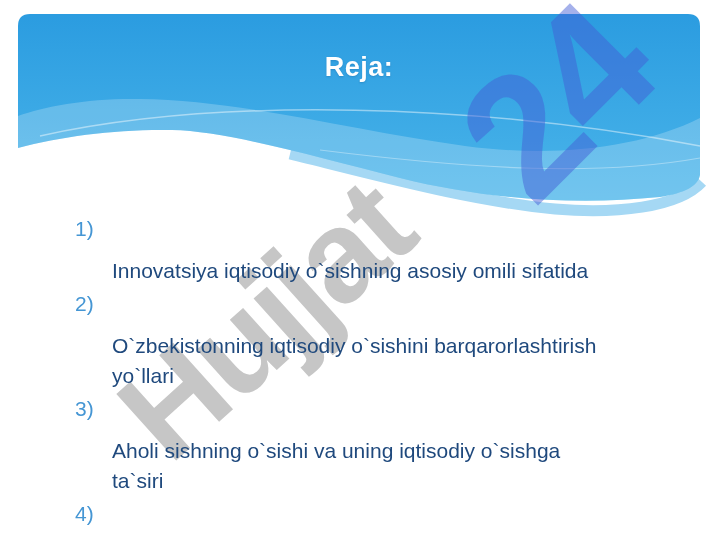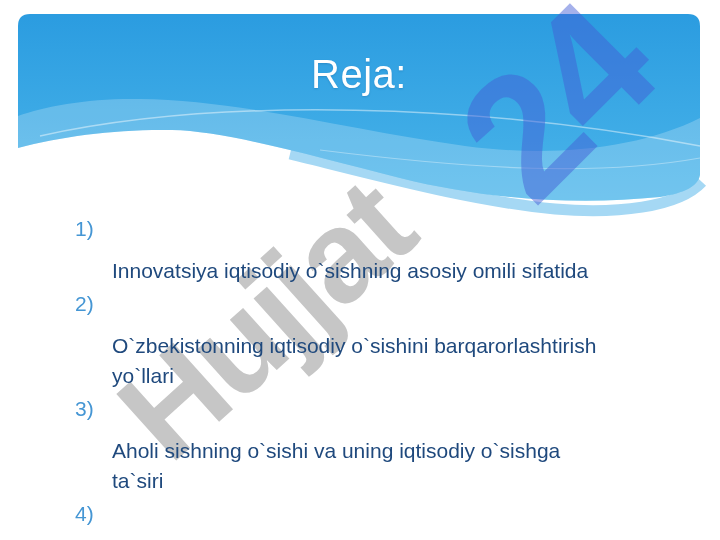--- a/index.html
+++ b/index.html
@@ -8,21 +8,21 @@
     width:720px;height:540px;
     background:#ffffff;
     overflow:hidden;
     font-family:"Liberation Sans","DejaVu Sans",sans-serif;
   }
   .header-svg{position:absolute;top:0;left:0;z-index:1;}
   .slide-title{
     position:absolute;z-index:4;
     top:52px;left:18px;width:682px;
     text-align:center;
-    font-size:40px;font-weight:400;
+    font-size:27px;font-weight:700;
     color:var(--title_color,#ffffff);
     text-shadow:0 1px 2px rgba(10,70,130,0.25);
     letter-spacing:0.5px;
   }
   .wm-24{
     position:absolute;z-index:2;
     left:443px;top:0px;width:225px;height:205px;
     display:flex;align-items:center;justify-content:center;
     transform:rotate(-45deg);
     font-size:175px;font-weight:bold;

